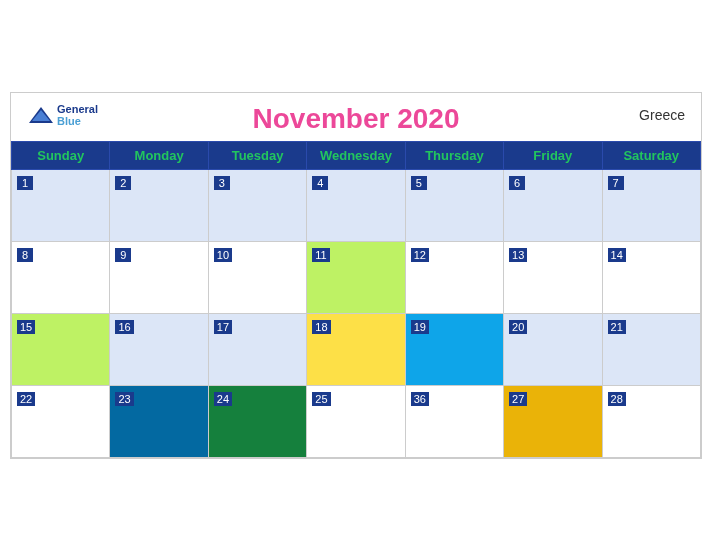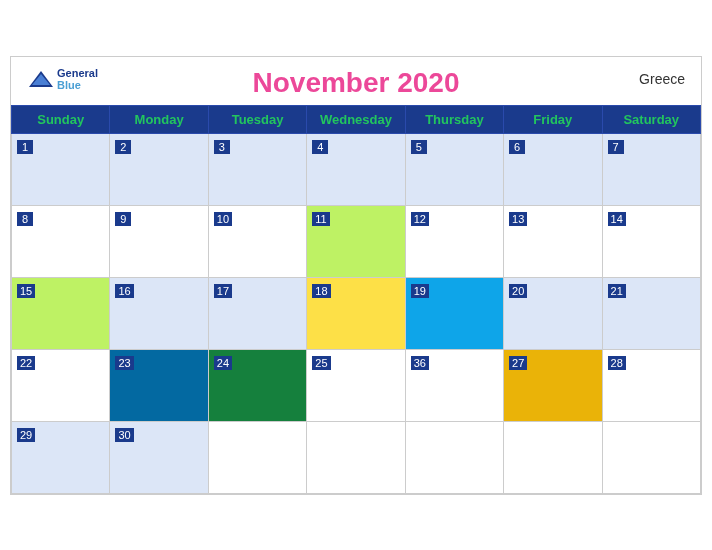--- a/index.html
+++ b/index.html
@@ -171,24 +171,15 @@
         </tr>
         <tr>
           <td style="background-color: rgb(255, 255, 255);"><span class="day-number">22</span></td>
           <td style="background-color: #0369a1;"><span class="day-number">23</span></td>
           <td style="background-color: #15803d;"><span class="day-number">24</span></td>
           <td style="background-color: rgb(255, 255, 255);"><span class="day-number">25</span></td>
           <td style="background-color: rgb(255, 255, 255);"><span class="day-number">36</span></td>
           <td style="background-color: #eab308;"><span class="day-number">27</span></td>
           <td style="background-color: rgb(255, 255, 255);"><span class="day-number">28</span></td>
         </tr>
-        <tr>
-          <td style="background-color: rgb(220, 230, 247);"><span class="day-number">29</span></td>
-          <td style="background-color: rgb(220, 230, 247);"><span class="day-number">30</span></td>
-          <td style="background: rgb(255, 255, 255);"></td>
-          <td style="background: rgb(255, 255, 255);"></td>
-          <td style="background: rgb(255, 255, 255);"></td>
-          <td style="background: rgb(255, 255, 255);"></td>
-          <td style="background: rgb(255, 255, 255);"></td>
-        </tr>
       </tbody>
   </table>
 </div>
 
 </body></html>

